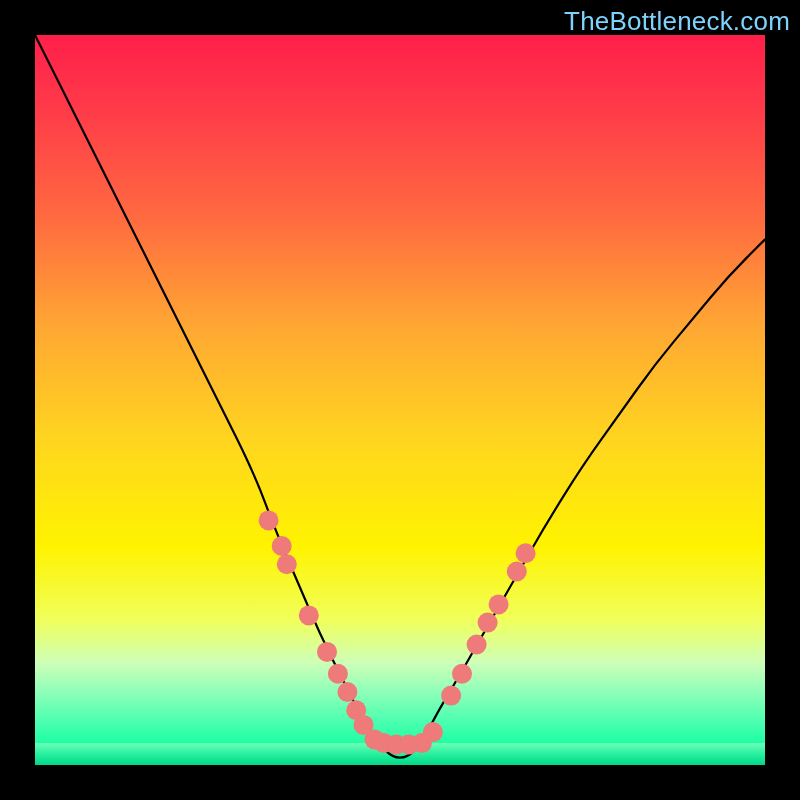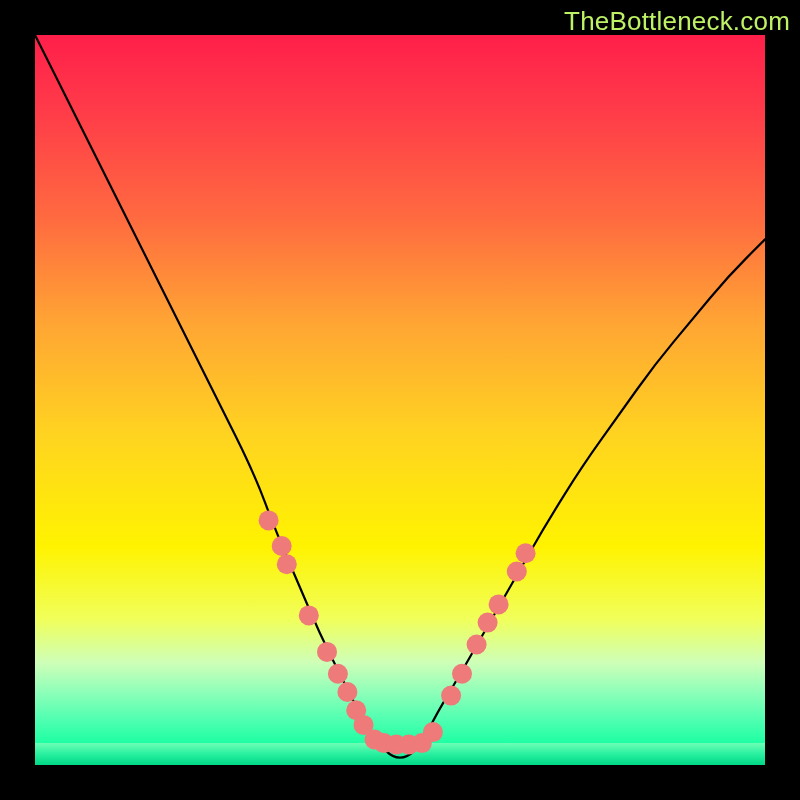--- a/index.html
+++ b/index.html
@@ -59,21 +59,21 @@
       to bottom,
       #6cffb5 0%,
       #28f09f 50%,
       #00d886 100%
     );
   }
   .watermark {
     position: absolute;
     top: 6px;
     right: 10px;
-    color: #bef264;
+    color: #7dd3fc;
     font-size: 26px;
     font-weight: 500;
     letter-spacing: 0.2px;
     z-index: 5;
   }
   svg.curve {
     position: absolute;
     left: 0;
     top: 0;
     width: 100%;

